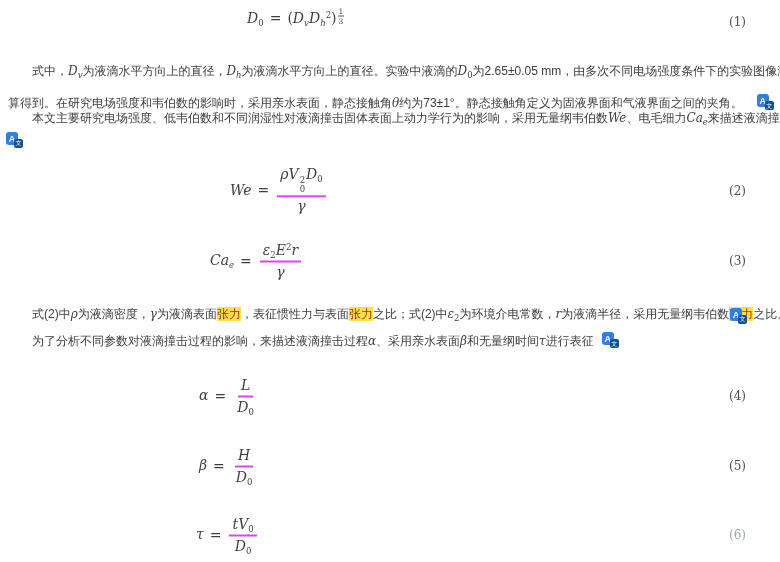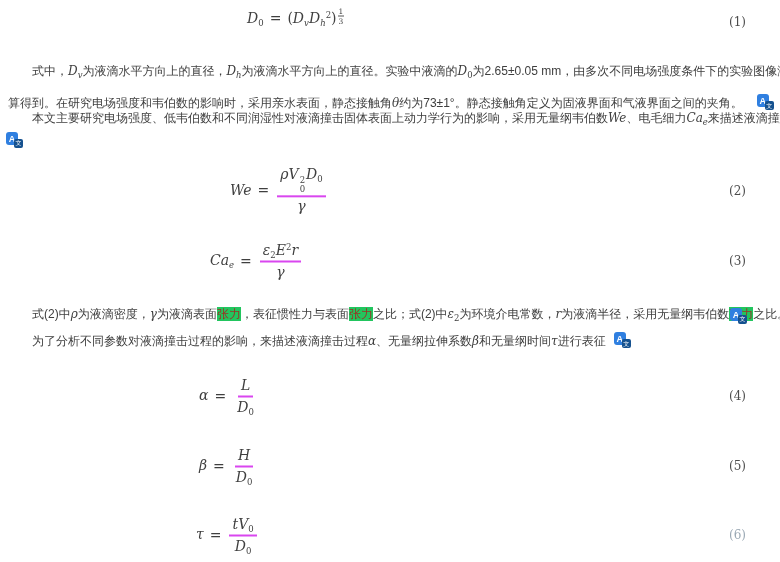--- a/index.html
+++ b/index.html
@@ -8,21 +8,21 @@
     font-family:"Liberation Sans","DejaVu Sans",sans-serif;color:#3e3e3e;
   }
   
   .pline{position:absolute;left:8px;right:0;font-size:12px;line-height:16px;white-space:nowrap;color:#3e3e3e;}
   .indent{padding-left:24px;}
   .pm{font-family:"DejaVu Serif",serif;font-style:italic;}
   sub,sup{font-size:8.5px;line-height:0;font-family:"DejaVu Serif",serif;font-style:normal;}
   sub{vertical-align:-3px;}
   sup{vertical-align:5px;}
   sub.it,sup.it{font-style:italic;}
-  .hl{background:#22c55e;color:#993326;}
+  .hl{background:#fde047;color:#993326;}
   
   .eqrow{position:absolute;left:0;width:100%;}
   .eq{
     position:absolute;top:50%;transform:translateY(-50%);
     font-family:"DejaVu Serif",serif;font-size:14px;color:#3f3f3f;white-space:nowrap;
   }
   .eq .mi{font-style:italic;}
   .eq .rel{margin:0 6px;}
   .frac{display:inline-flex;flex-direction:column;align-items:center;vertical-align:middle;margin:0 2px;line-height:1.25;}
   .fnum{display:block;border-bottom:2px solid #d946ef;padding:0 3px 1px;text-align:right;}
@@ -99,21 +99,21 @@
 </div>
 
 <div class="pline indent" style="top:306px;">
   <span>式(2)中</span><span class="pm">ρ</span><span>为液滴密度，</span><span class="pm">γ</span><span>为液滴表面</span><span class="hl">张力</span><span>，表征惯性力与表面</span><span class="hl">张力</span><span>之比；式(2)中</span><span class="pm">ε</span><sub>2</sub><span>为环境介电常数，</span><span class="pm">r</span><span>为液滴半径，采用无量纲韦伯数</span><span class="hl">张力</span><span>之比。</span>
 </div>
 <div class="abs" style="top:307px;left:730px;">
   <span class="ticon"><span class="tmain">A</span><span class="tbadge">文</span></span>
 </div>
 
 <div class="pline indent" style="top:332px;">
-  <span>为了分析不同参数对液滴撞击过程的影响，来描述液滴撞击过程</span><span class="pm">α</span><span>、无量纲拉伸系数</span><span class="pm">β</span><span>和无量纲时间</span><span class="pm">τ</span><span>进行表征</span><span class="ticon" style="margin-left:8px;"><span class="tmain">A</span><span class="tbadge">文</span></span>
+  <span>为了分析不同参数对液滴撞击过程的影响，来描述液滴撞击过程</span><span class="pm">α</span><span>、采用亲水表面</span><span class="pm">β</span><span>和无量纲时间</span><span class="pm">τ</span><span>进行表征</span><span class="ticon" style="margin-left:8px;"><span class="tmain">A</span><span class="tbadge">文</span></span>
 </div>
 
 <div class="eqrow" style="top:376px;height:40px;">
   <div class="eq" style="left:199px;">
     <span class="mi">α</span><span class="rel">=</span><span class="frac">
         <span class="fnum"><span class="mi">L</span></span>
         <span class="fden"><span class="mi">D</span><sub>0</sub></span>
       </span>
   </div>
   <div class="eqnum">(4)</div>

